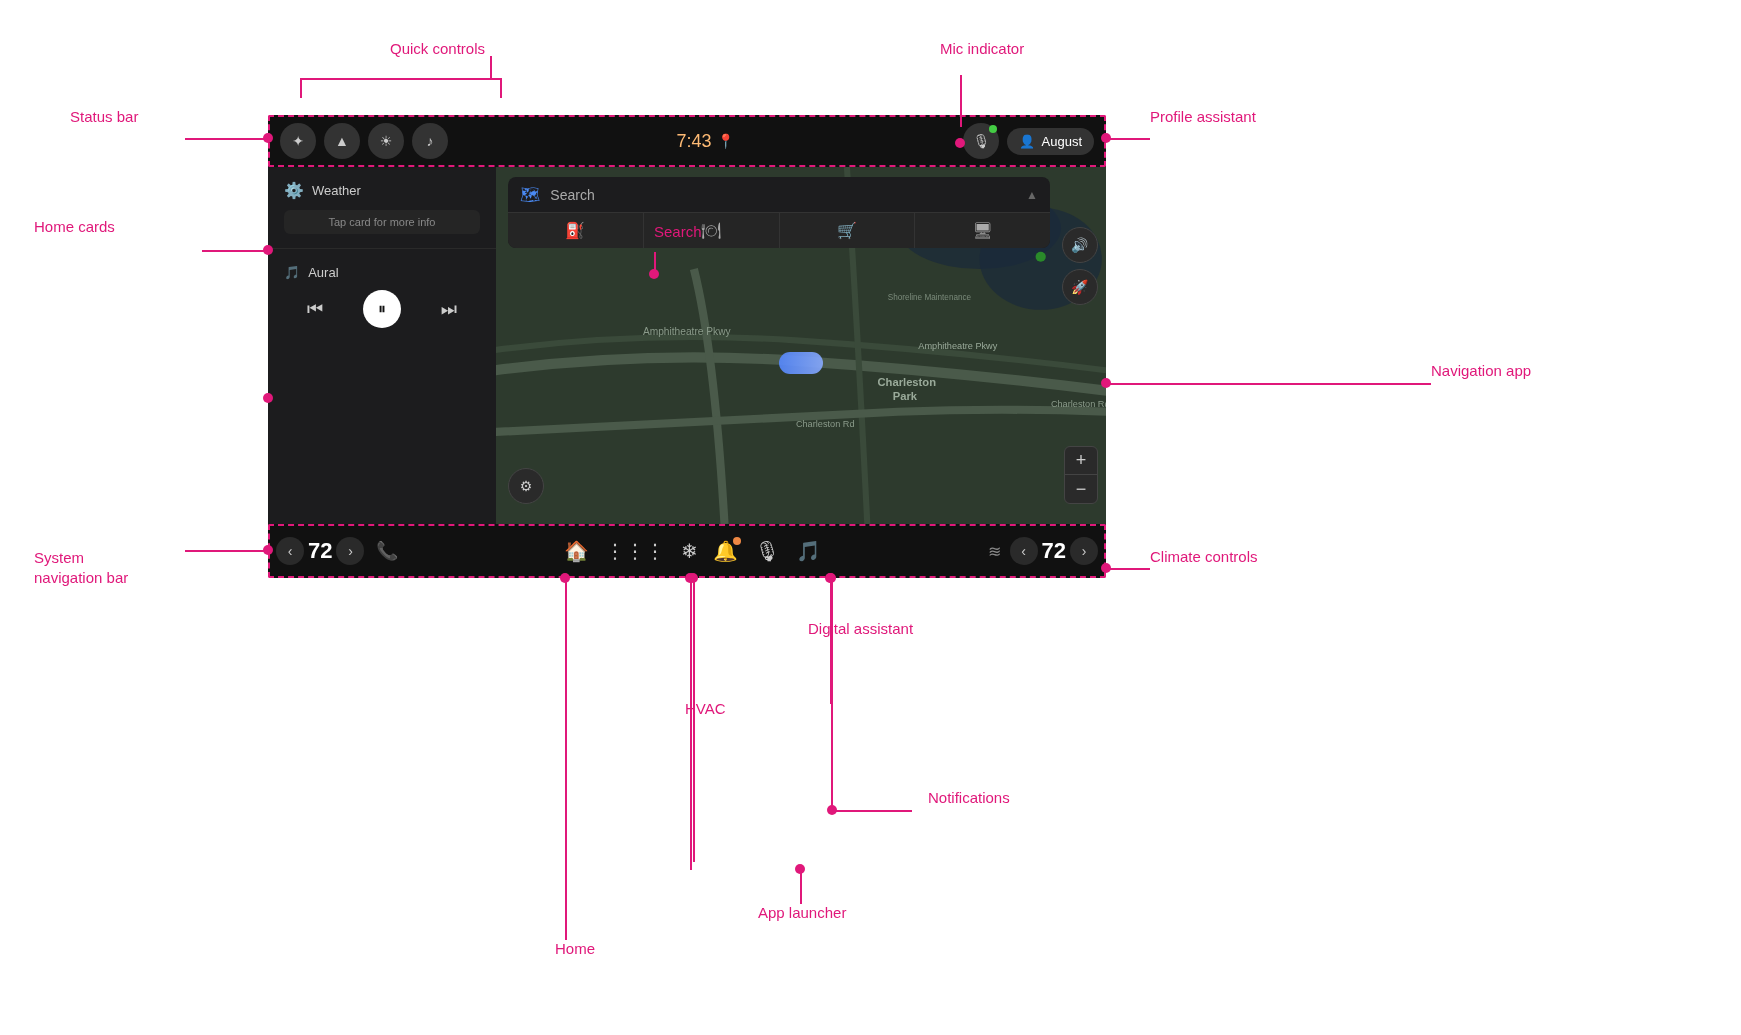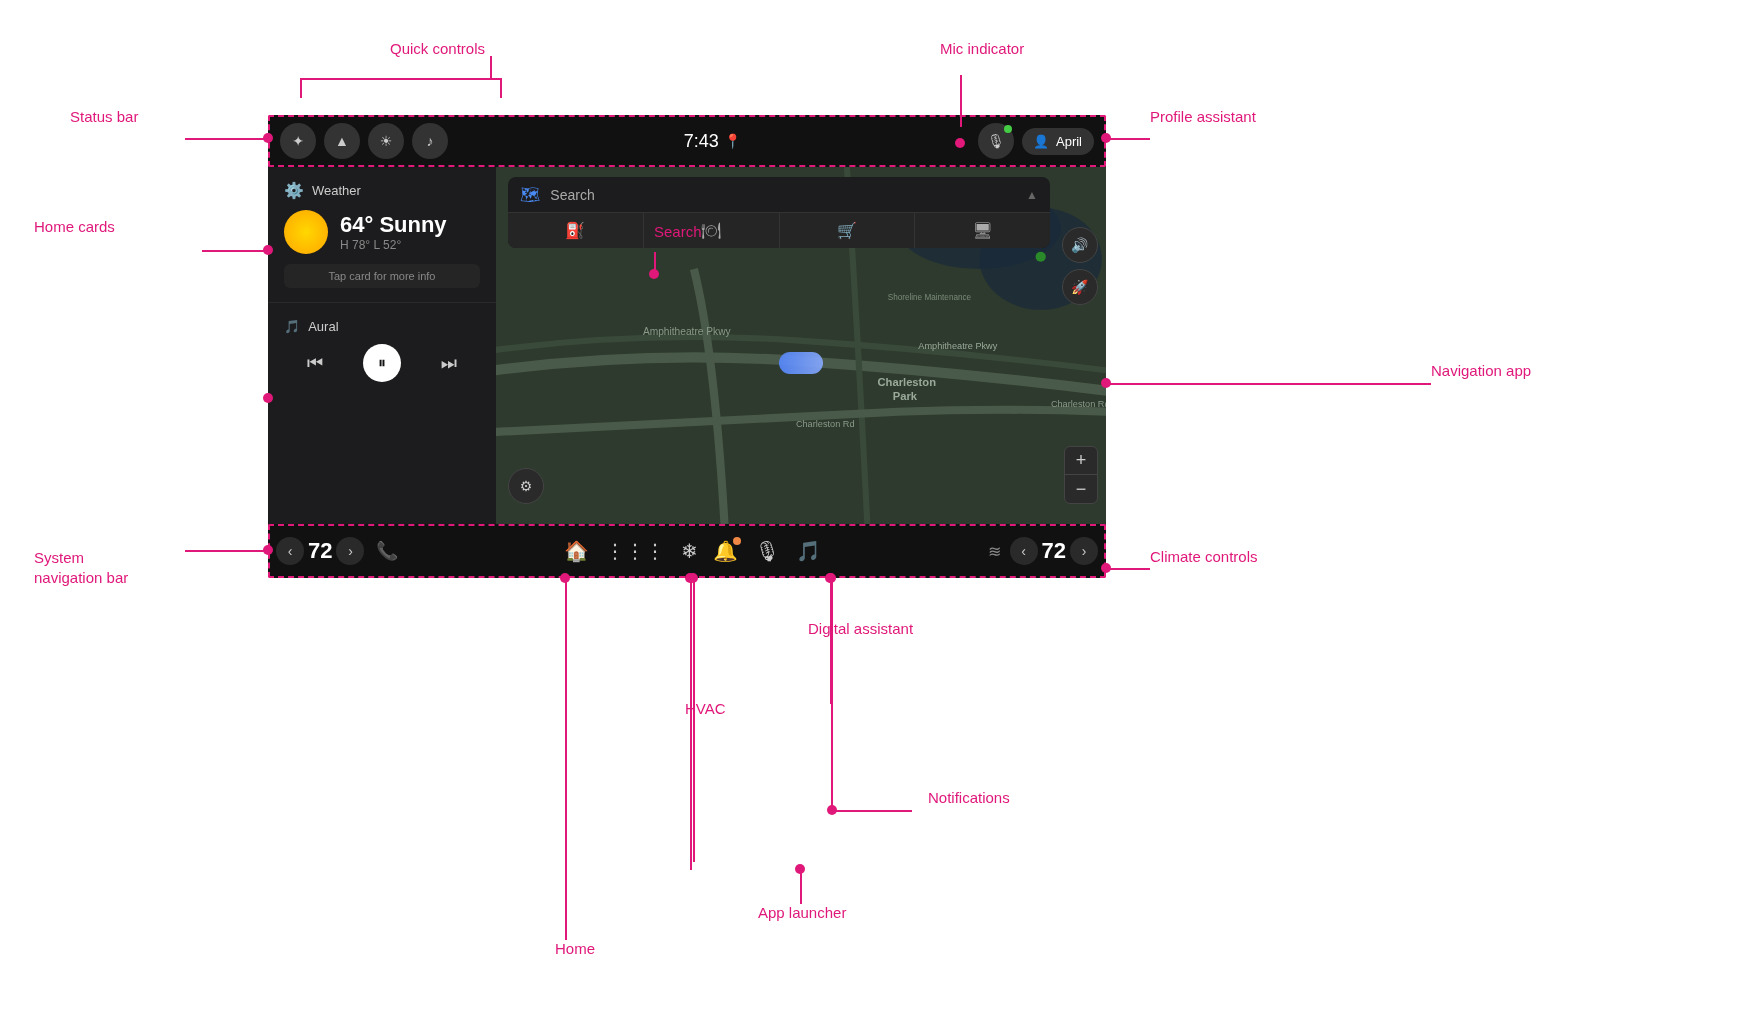--- a/index.html
+++ b/index.html
@@ -47,21 +47,21 @@
       border-radius: 50%;
       background: #333;
       display: flex;
       align-items: center;
       justify-content: center;
       color: #ccc;
       font-size: 14px;
       cursor: pointer;
     }
     .status-bar-center {
-      color: #ffffff;
+      color: #fdba74;
       font-size: 18px;
       font-weight: 500;
       display: flex;
       align-items: center;
       gap: 6px;
     }
     .status-bar-right {
       display: flex;
       align-items: center;
       gap: 8px;
@@ -475,40 +475,33 @@
       <span>7:43</span>
       <span style="font-size:14px">📍</span>
     </div>
     <div class="status-bar-right">
       <div class="mic-btn">
         🎙
         <div class="green-dot"></div>
       </div>
       <div class="profile-btn">
         <span>👤</span>
-        <span>April</span>
+        <span>August</span>
       </div>
     </div>
   </div>
 
   <div class="main-content">
 
     <div class="left-panel">
 
       <div class="weather-card">
         <div class="weather-header">
           <span class="weather-icon-emoji">⚙️</span>
           <span>Weather</span>
-        </div>
-        <div class="weather-main">
-          <div class="sun-circle"></div>
-          <div>
-            <div class="weather-temp">64° Sunny</div>
-            <div class="weather-hi-lo">H 78° L 52°</div>
-          </div>
         </div>
         <div class="weather-tap">Tap card for more info</div>
       </div>
 
       <div class="music-card">
         <div class="music-header">
           <span>🎵</span>
           <span>Aural</span>
         </div>
         <div class="music-controls">

